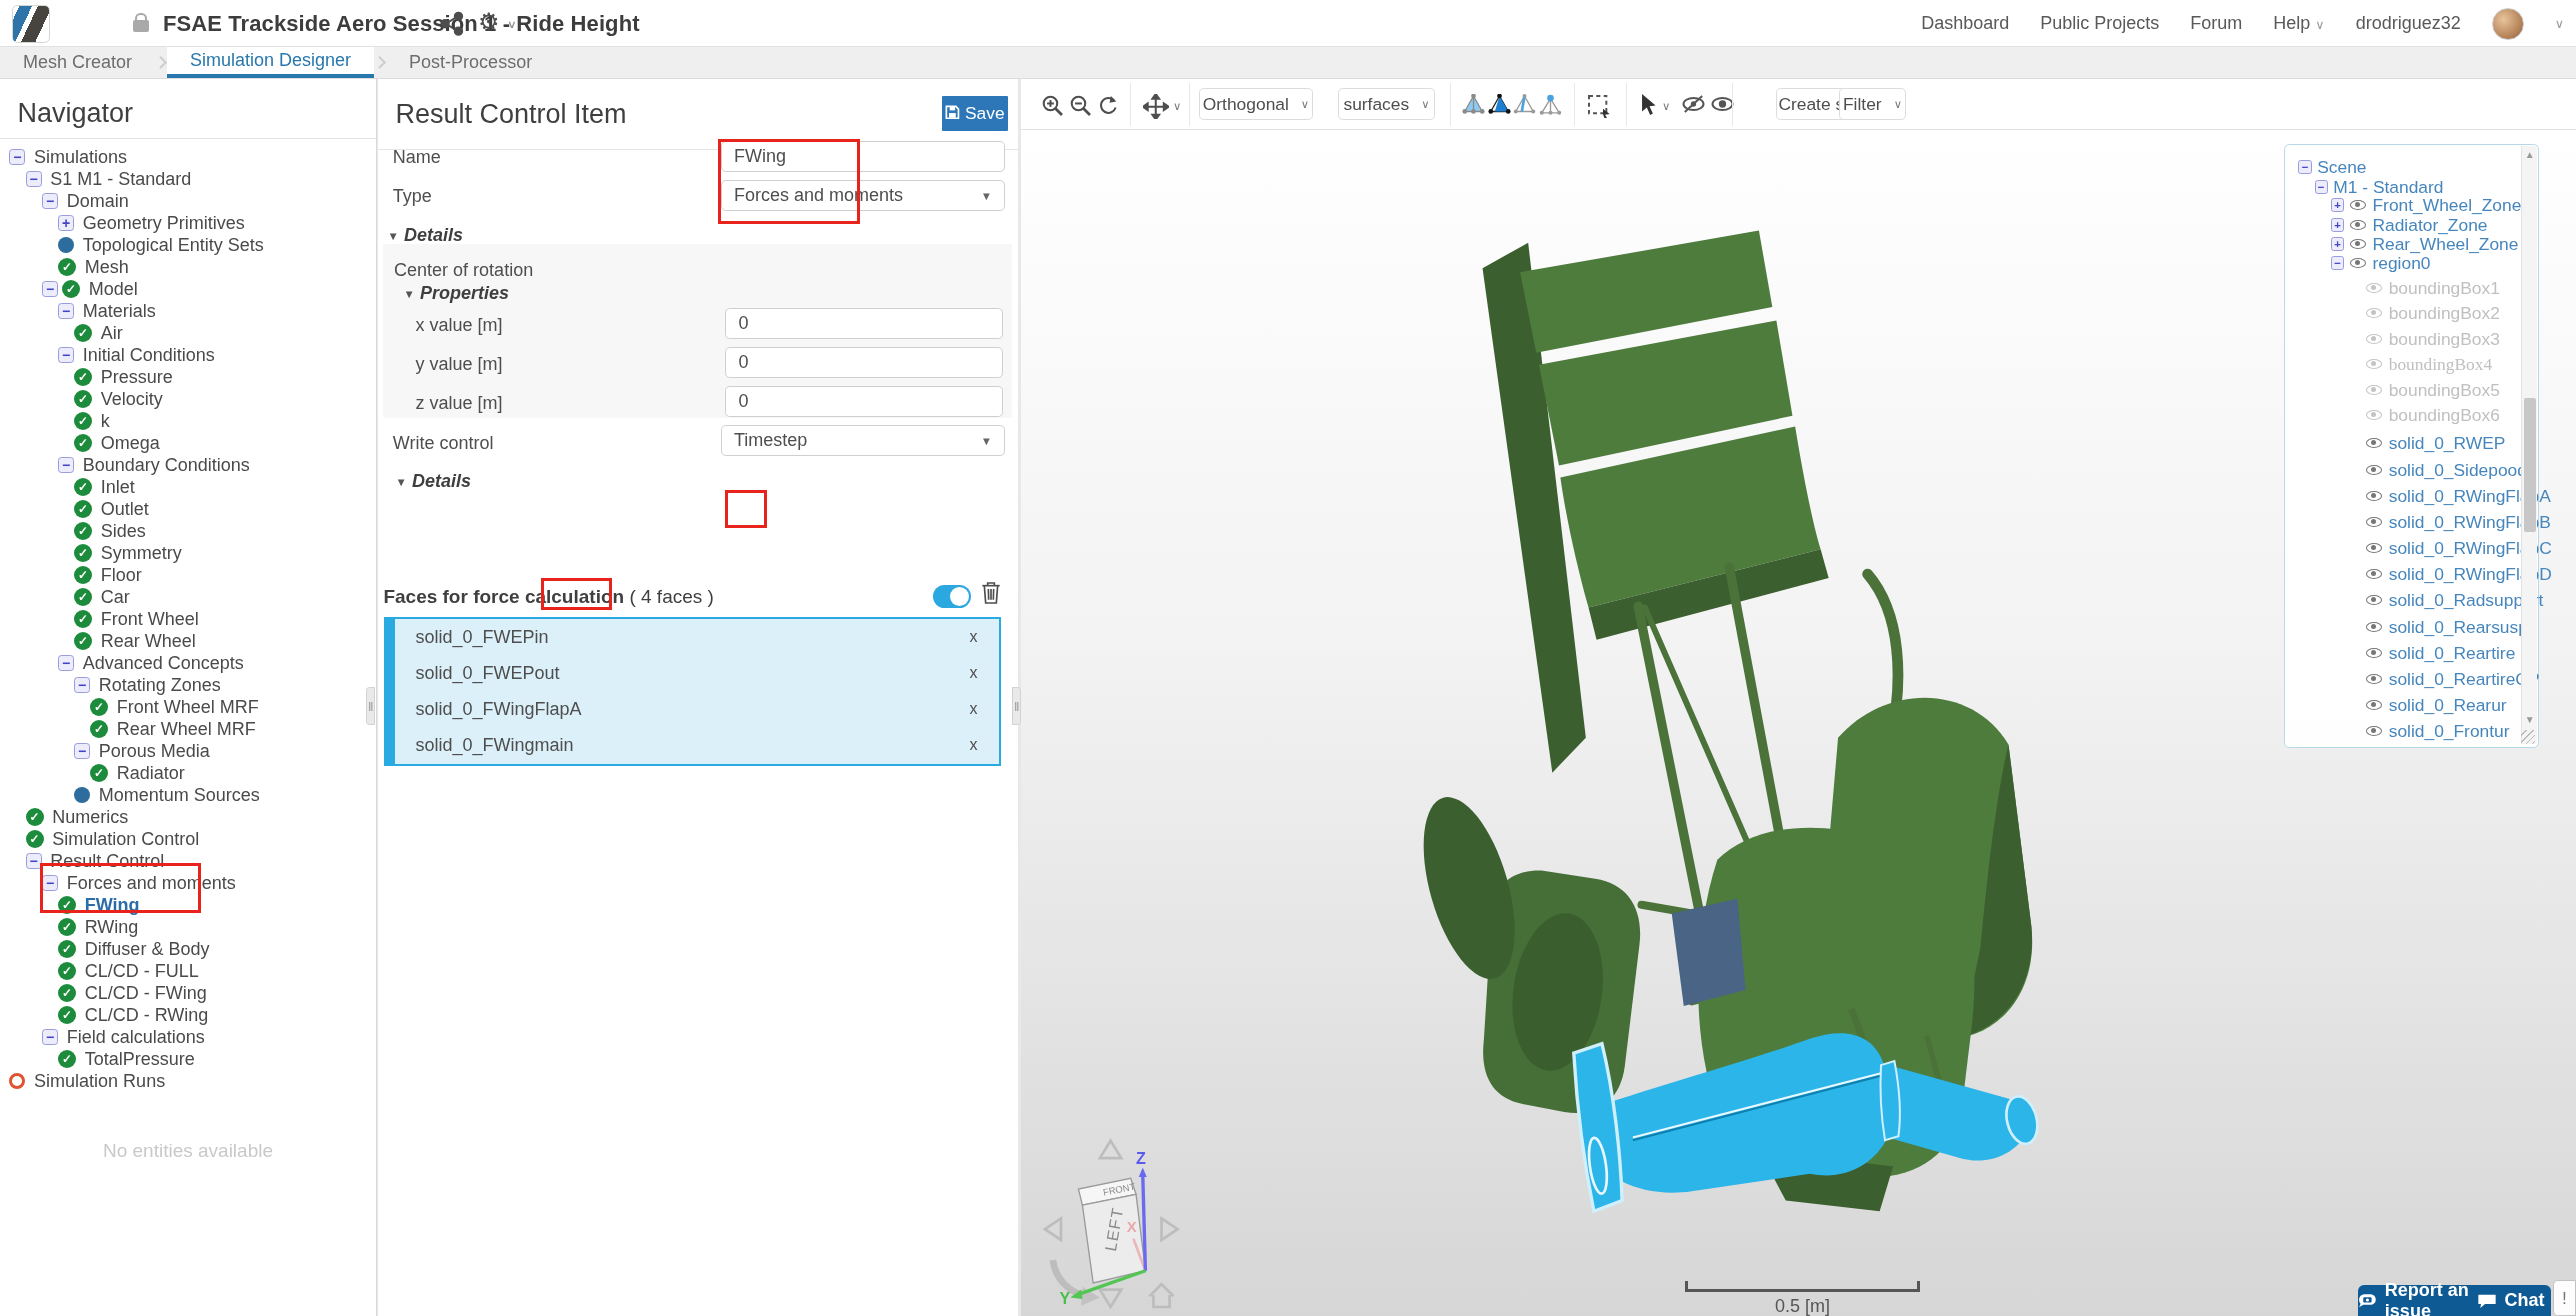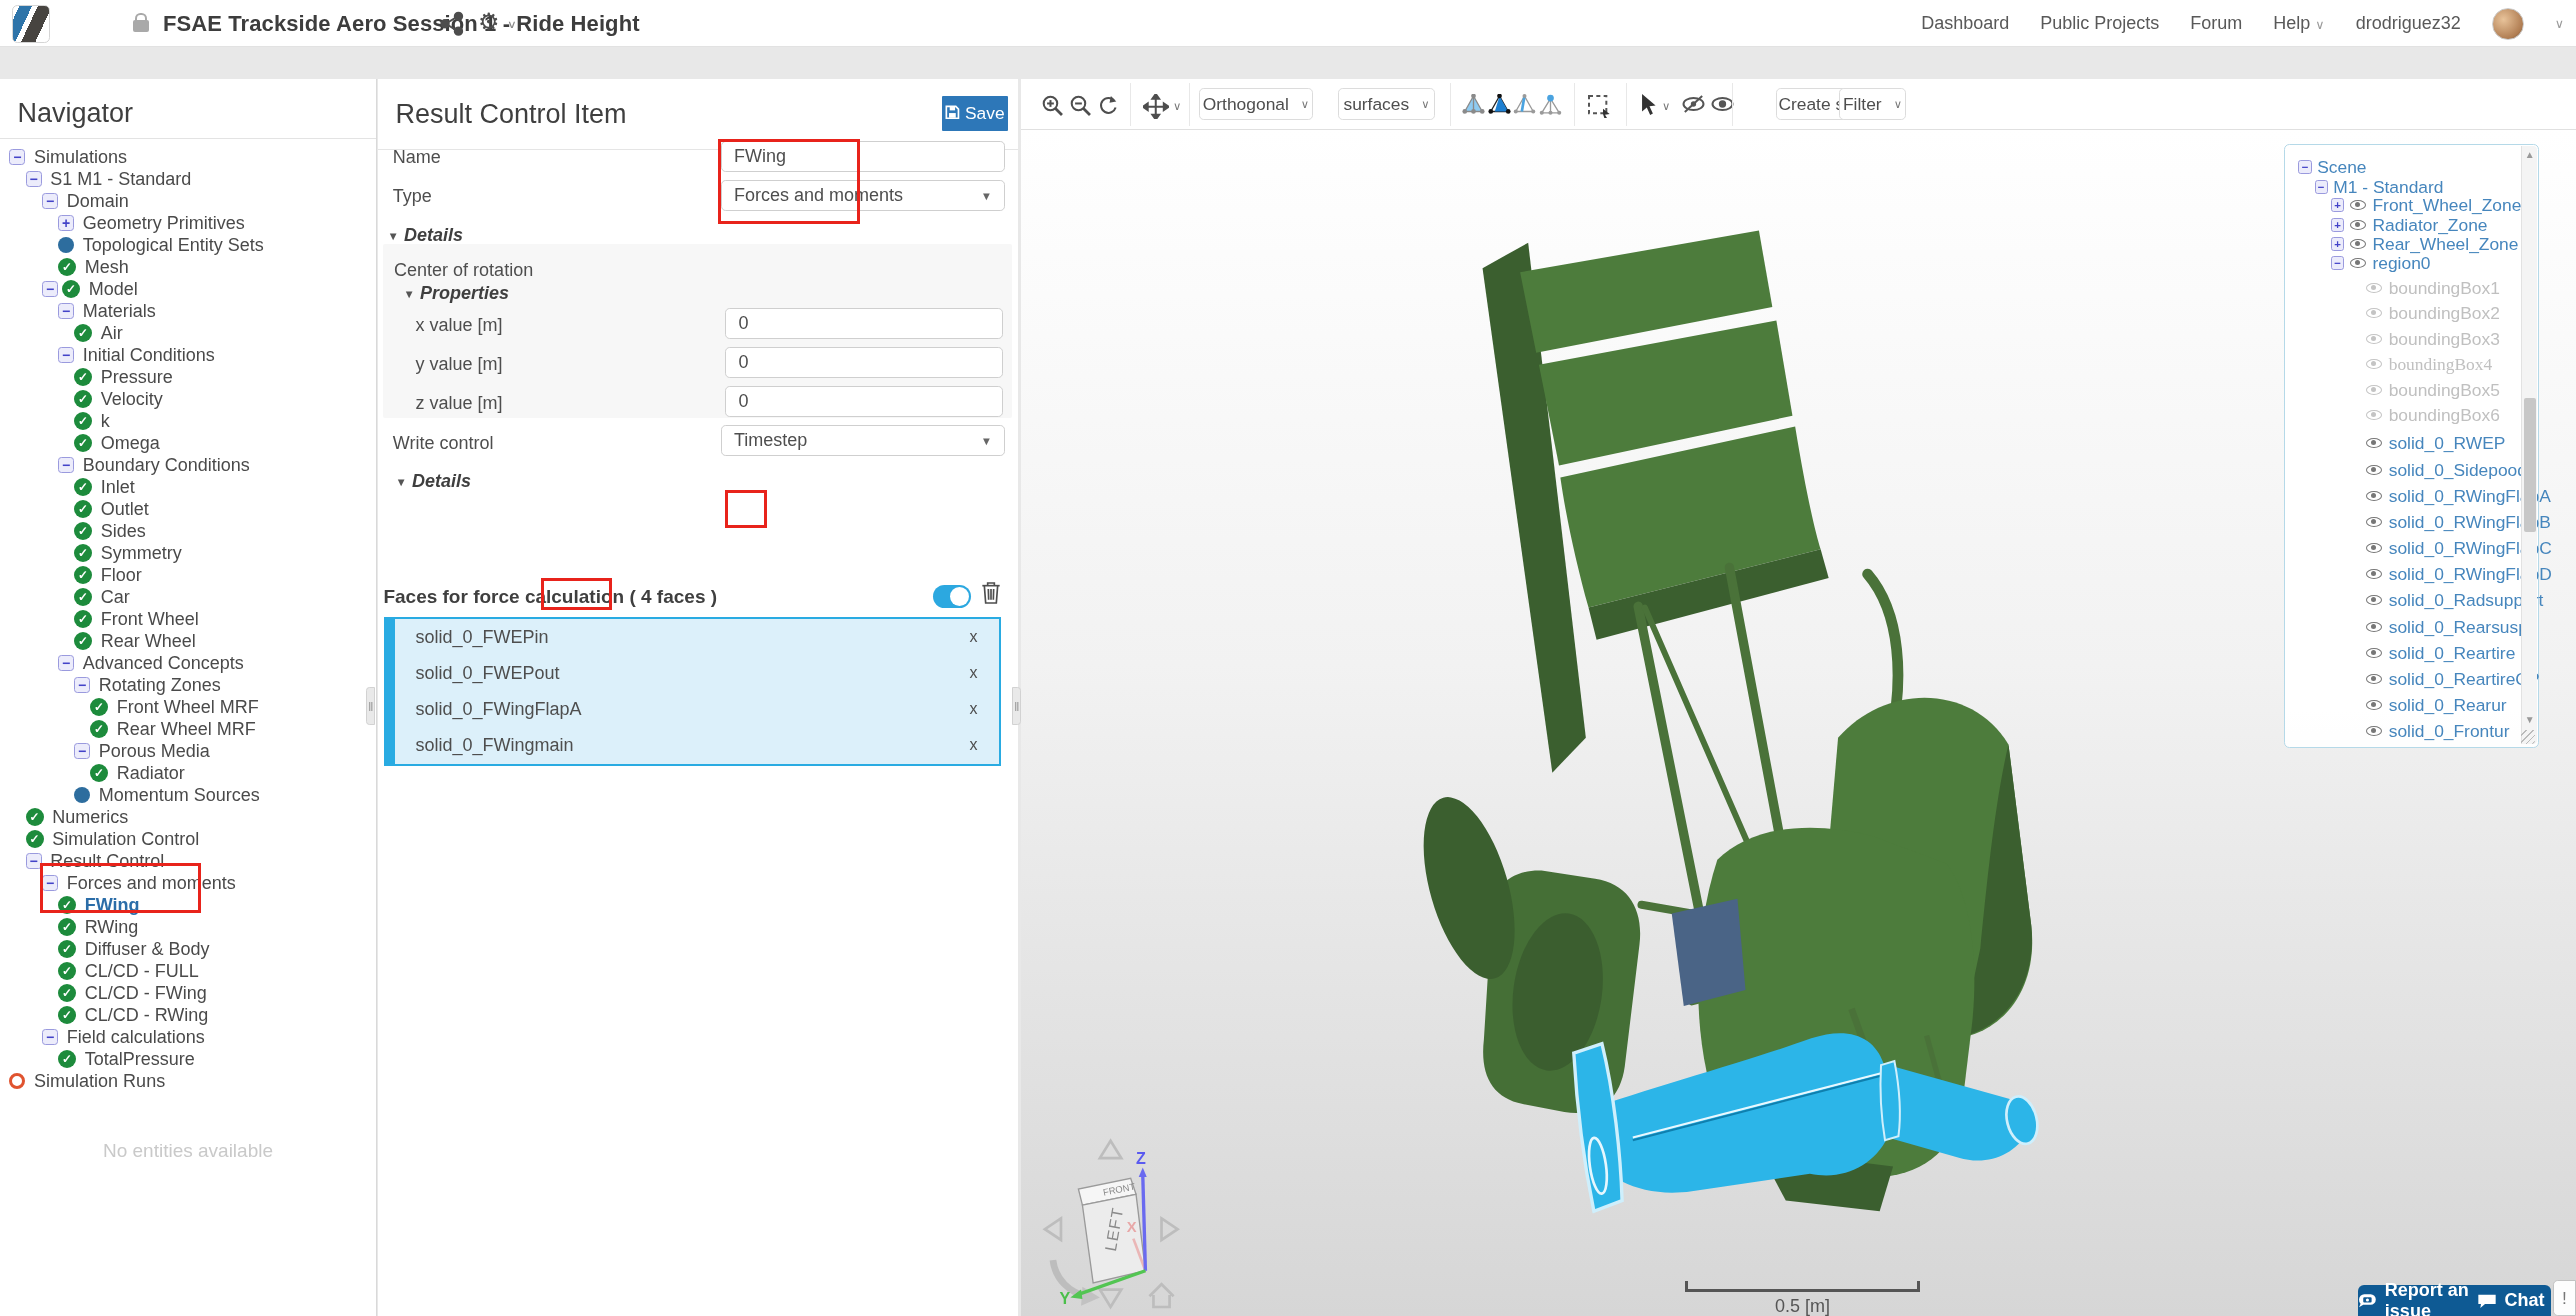--- a/index.html
+++ b/index.html
@@ -52,21 +52,21 @@
   .save-btn { position:absolute; left:564px; top:17.4px; width:66px; height:35px; background:#2d77b8; border-radius:1px; color:#fff; font-size:17.4px; display:flex; align-items:center; justify-content:center; gap:4.7px; }
   .rc-div { position:absolute; left:0; top:70px; width:100%; border-bottom:1.3px solid #e5e5e5; }
   .flabel { position:absolute; font-size:18px; color:#4e4e4e; }
   .finput { position:absolute; height:31px; background:#fff; border:1.3px solid #cfcfcf; border-radius:4.7px; font-size:18px; color:#4e4e4e; display:flex; align-items:center; padding:0 12px; }
   .fselect { justify-content:space-between; }
   .fselect .car { font-size:11.4px; color:#666; }
   .dethead { position:absolute; font-size:18px; font-style:italic; font-weight:600; color:#3f3f3f; display:flex; align-items:center; gap:5.4px; }
   .dethead .tri { font-size:11.4px; color:#555; font-style:normal; }
   .graybox { position:absolute; background:#f7f7f7; border-radius:2px; }
   .faces-head { position:absolute; left:5.4px; top:507px; font-size:19px; color:#3f3f3f; font-weight:700; }
-  .faces-head .cnt { font-weight:700; }
+  .faces-head .cnt { font-weight:400; }
   .toggle { position:absolute; left:555px; top:506px; width:38px; height:23px; border-radius:11.4px; background:#2ca8e0; }
   .toggle::after { content:''; position:absolute; right:2px; top:2px; width:19px; height:19px; border-radius:50%; background:#fff; }
   .trash { position:absolute; left:603px; top:502px; }
   .faces-box { position:absolute; left:6px; top:538px; width:617px; height:149px; background:#dcf0fa; border:2px solid #29abe2; }
   .faces-box::before { content:''; position:absolute; left:0; top:0; bottom:0; width:8.7px; background:#29abe2; }
   .face-row { height:36px; display:flex; align-items:center; justify-content:space-between; padding:0 21.5px 0 29.5px; font-size:18px; color:#4e4e4e; }
   .face-row .rm { font-size:16px; color:#4e4e4e; }
 
   
   .annot { position:absolute; border:3.4px solid #e8231b; z-index:50; }
@@ -127,20 +127,27 @@
       <span>Dashboard</span>
       <span>Public Projects</span>
       <span>Forum</span>
       <span><span>Help</span> <span class="chev">∨</span></span>
       <span>drodriguez32</span>
       <span class="avatar"></span>
       <span class="chev">∨</span>
     </div>
   </div>
 
+  <div class="tabsbar">
+    <div class="tab">Mesh Creator</div>
+    <div class="tab-sep"></div>
+    <div class="tab active">Simulation Designer</div>
+    <div class="tab-sep"></div>
+    <div class="tab">Post-Processor</div>
+  </div>
 
   <div class="nav-panel">
     <div class="nav-title">Navigator</div>
     <div class="nav-title-div"></div>
     <div class="tree" id="nav-tree">
         <div class="trow" style="padding-left: 9.4px;">
           <span class="ico ico-box ico-gap">−</span>
           <span class="lbl">Simulations</span>
         </div>
         <div class="trow" style="padding-left: 25.5px;">

